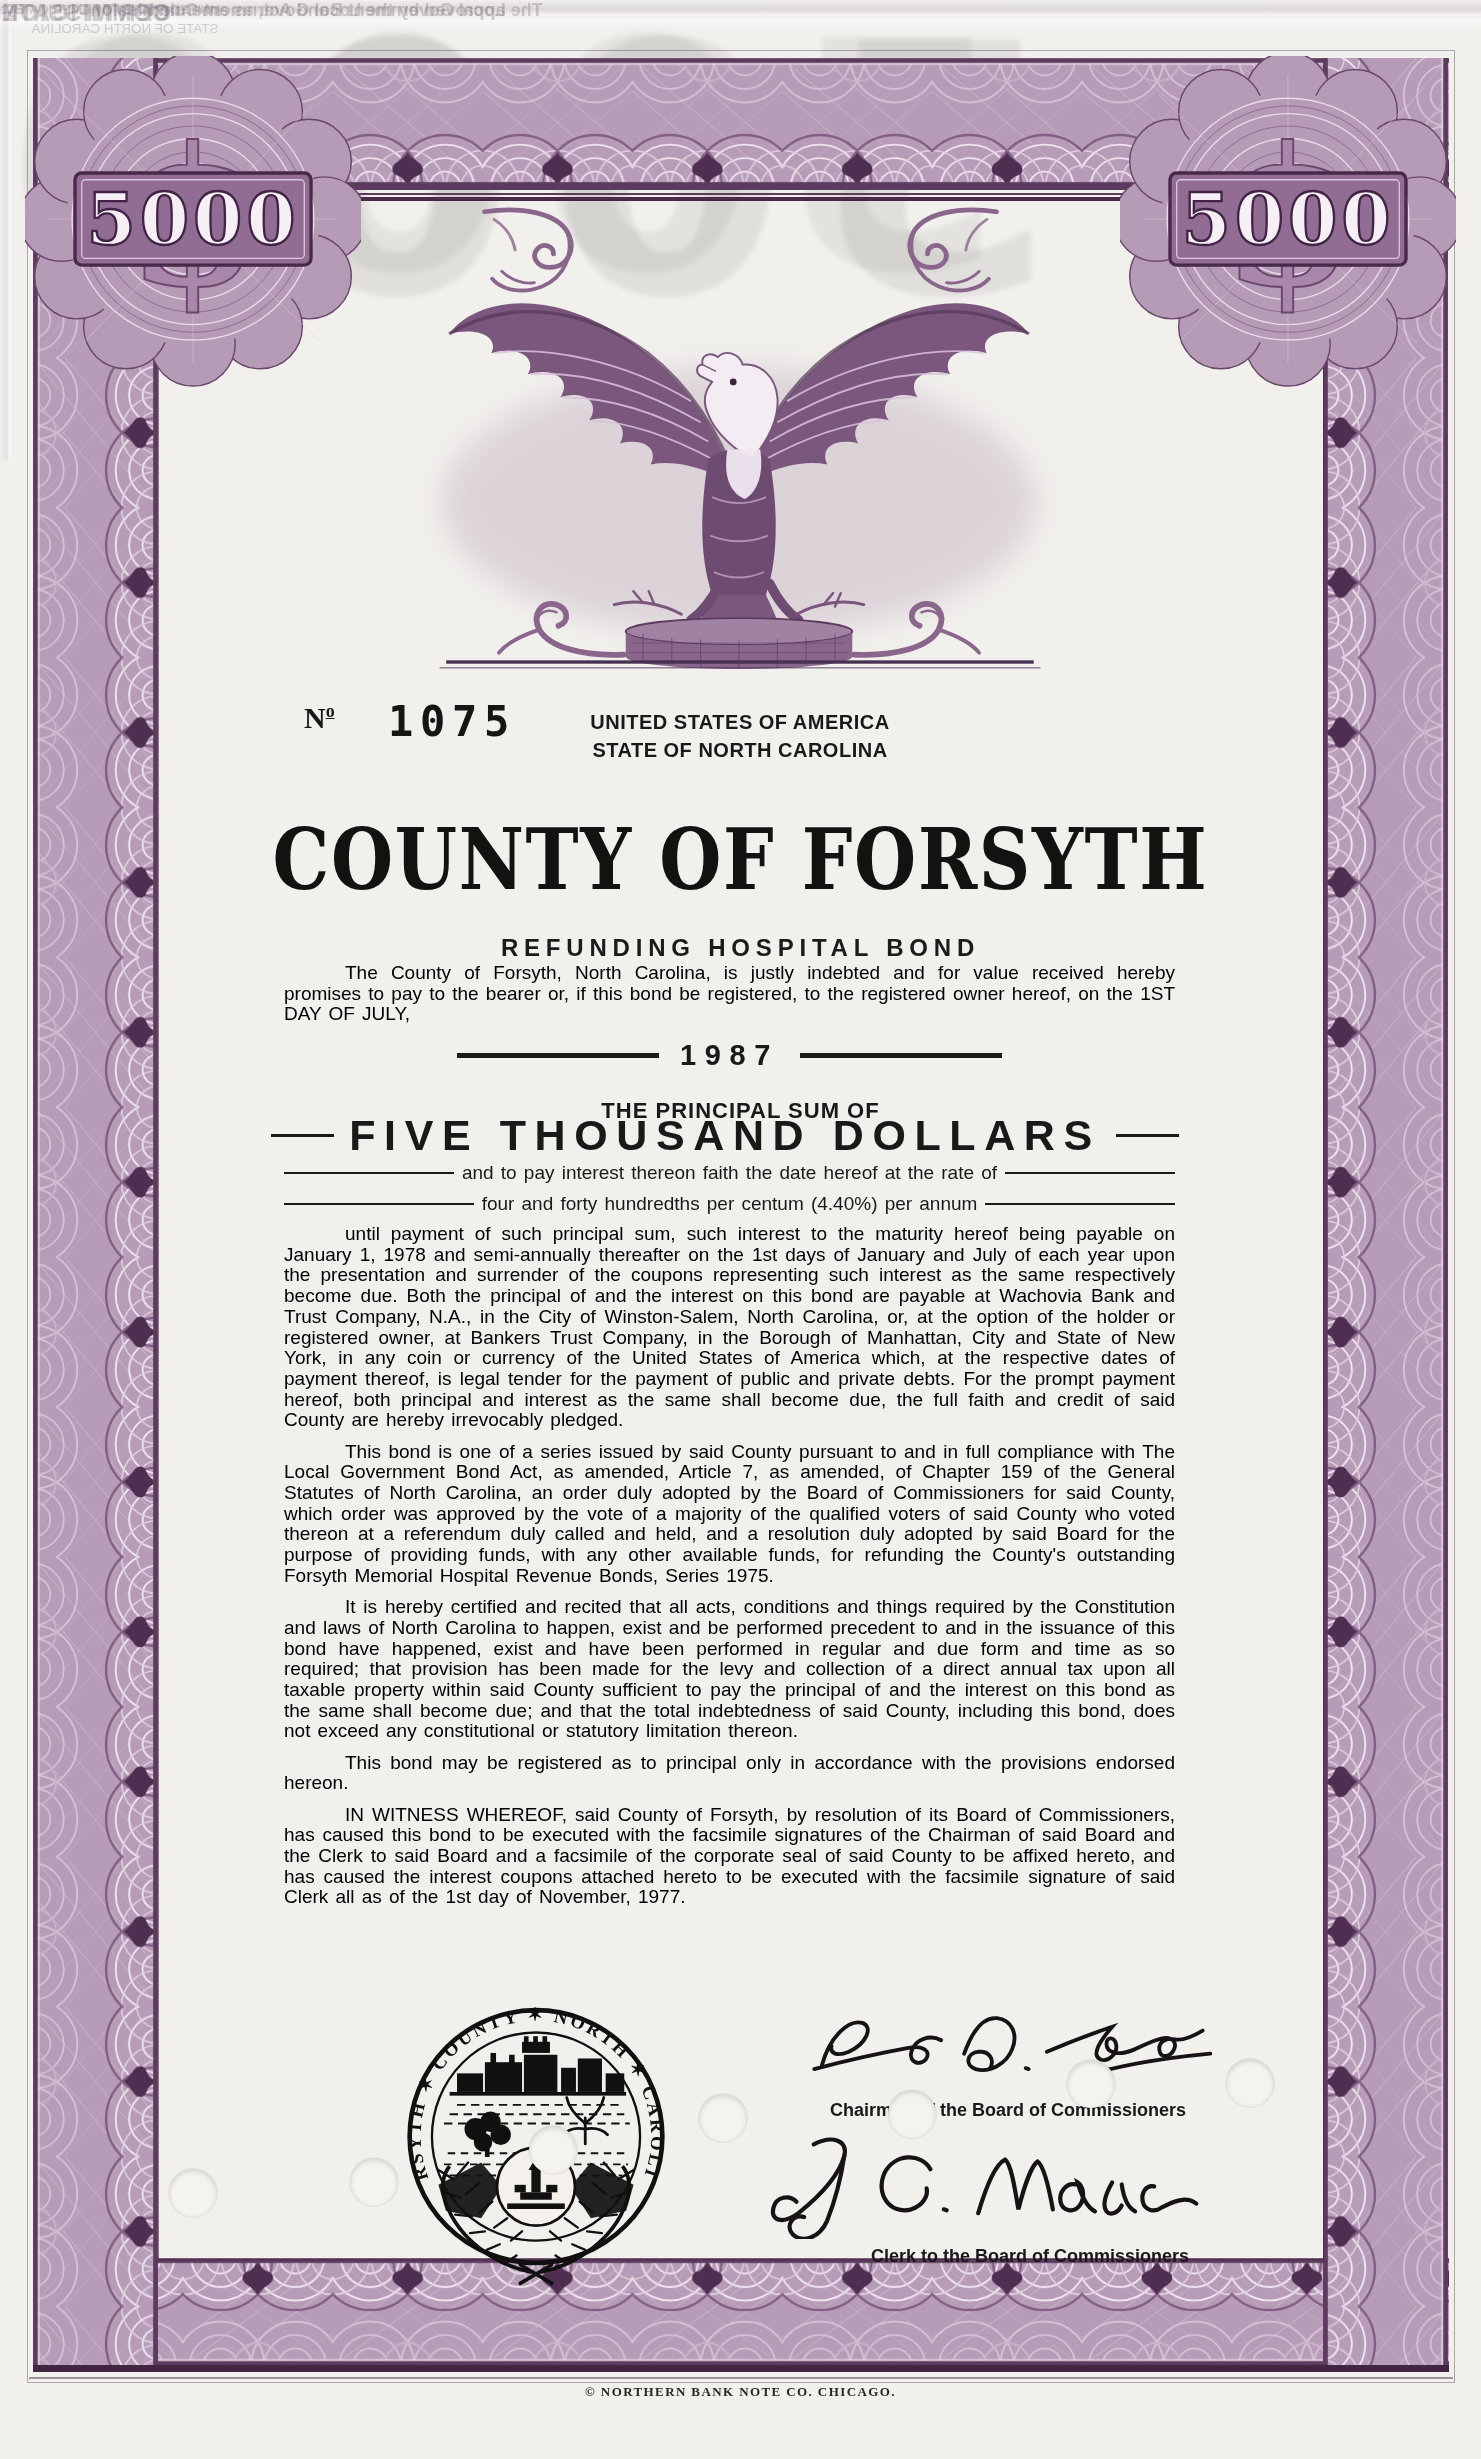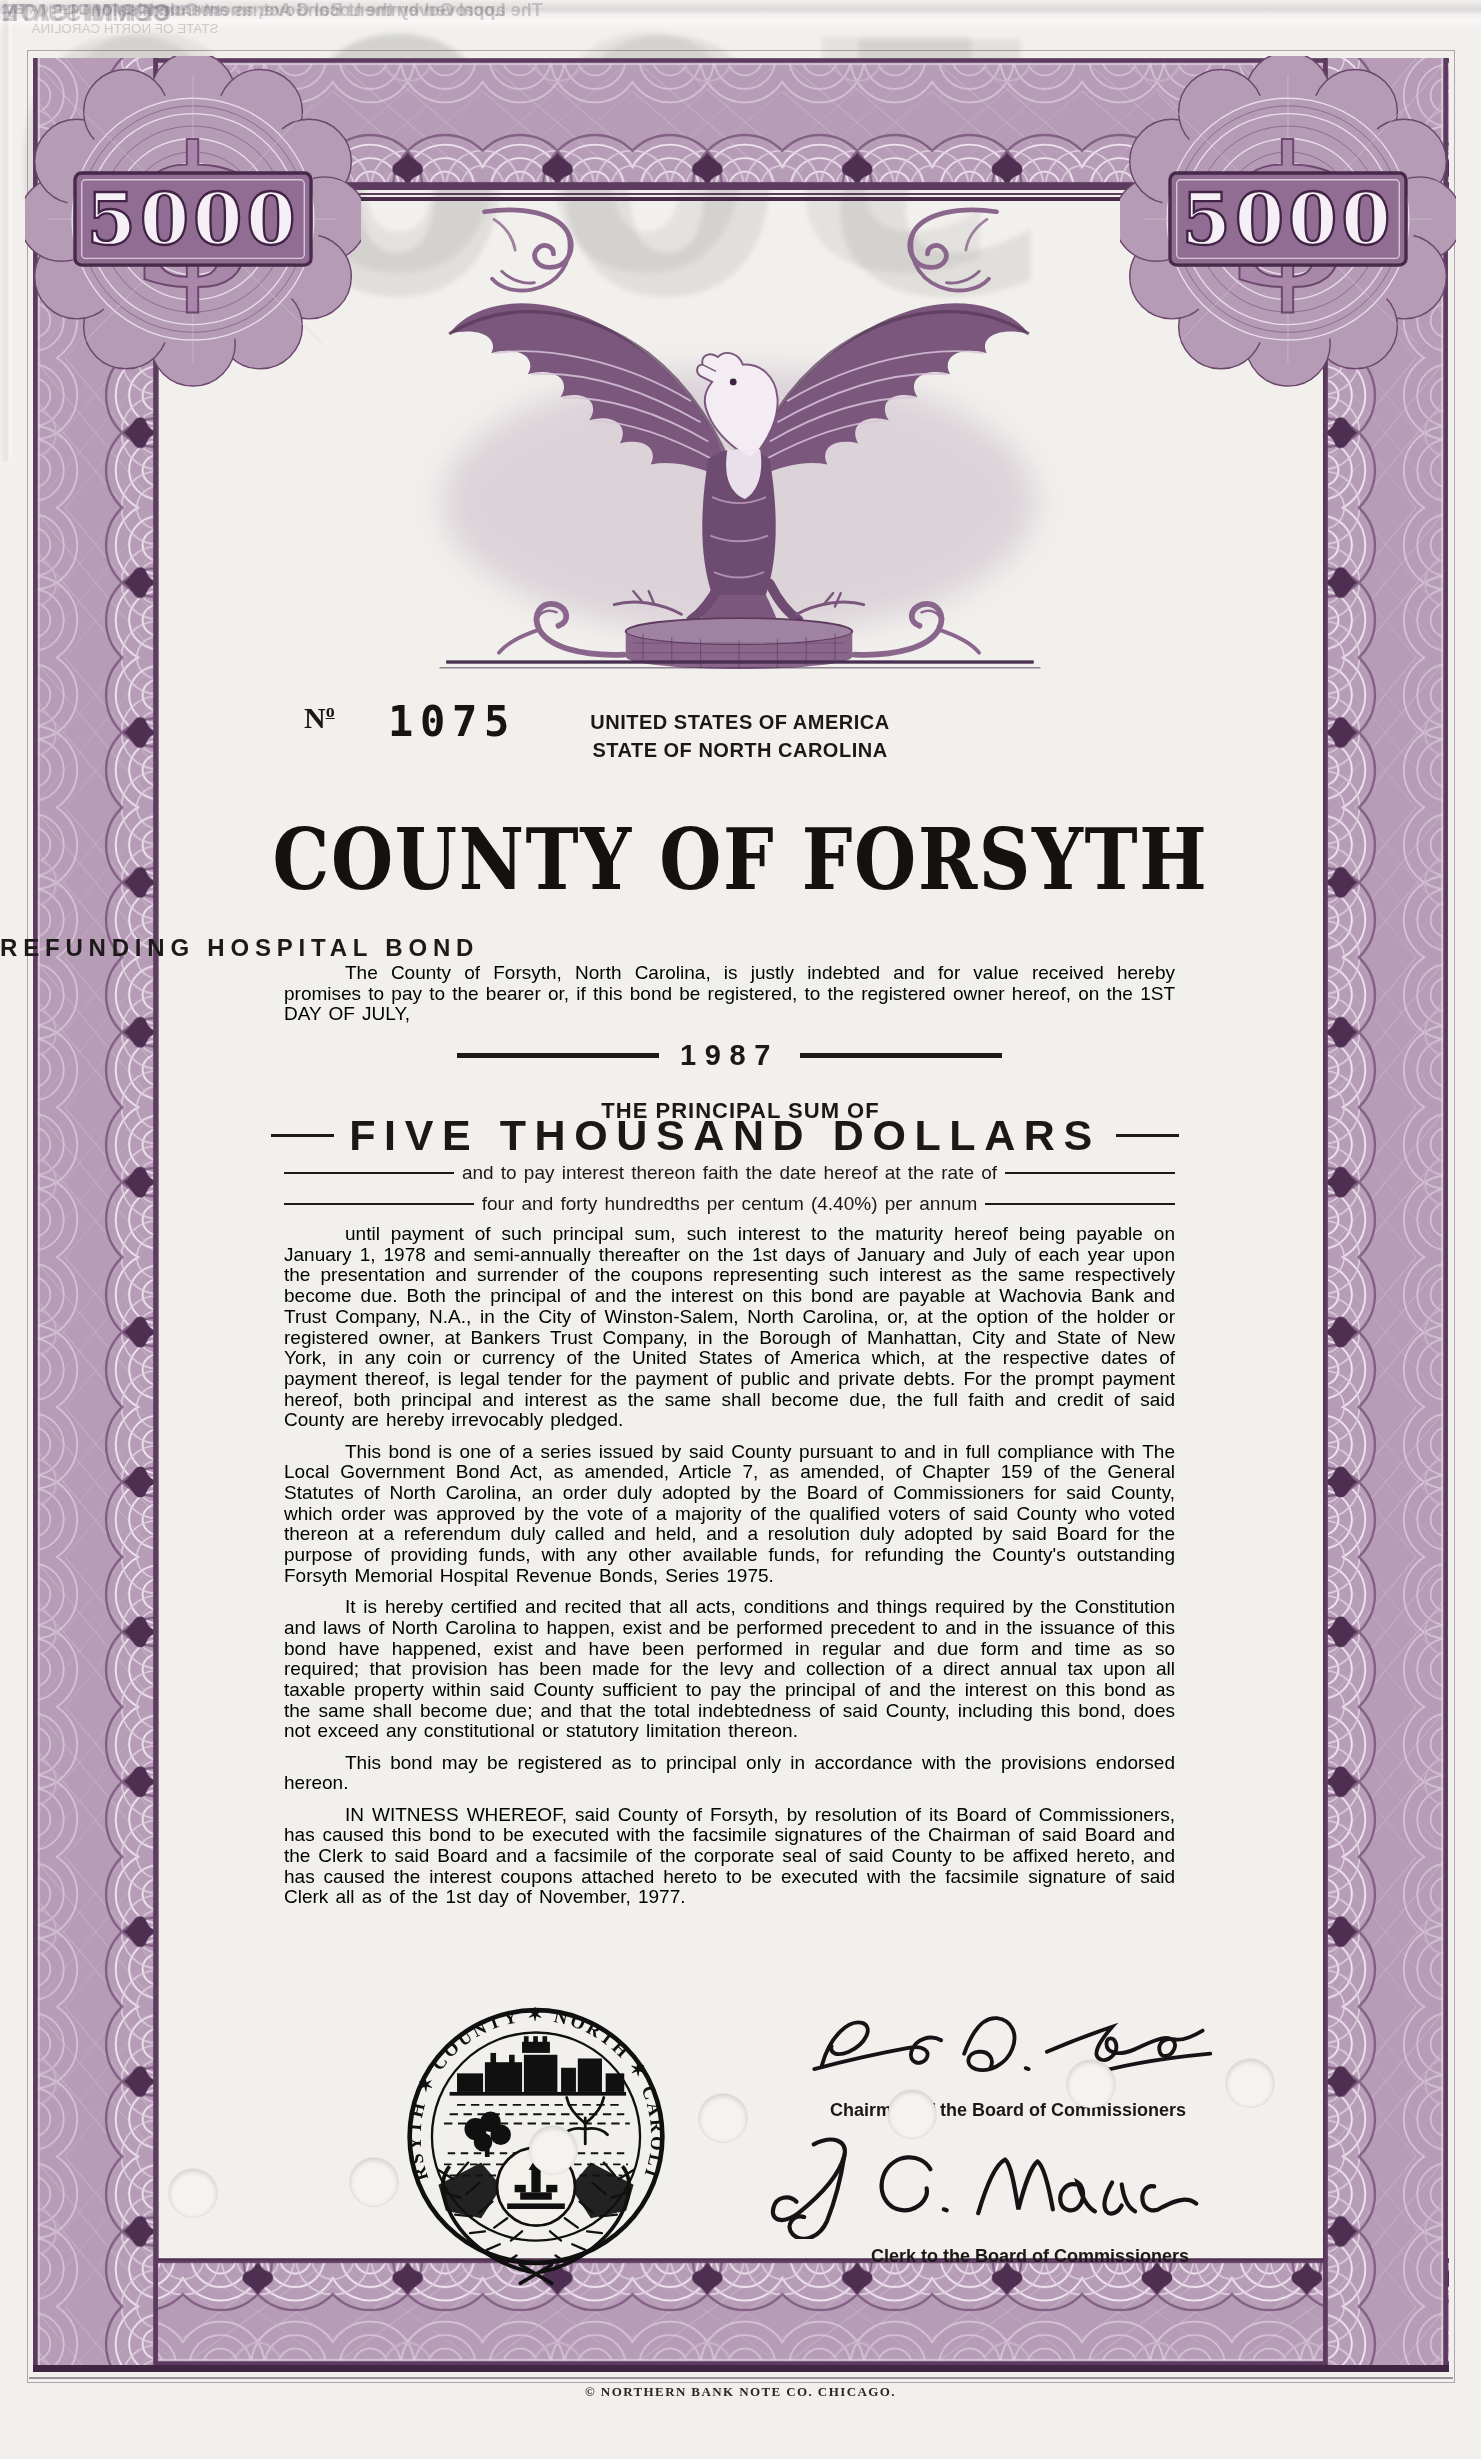--- a/index.html
+++ b/index.html
@@ -33,21 +33,21 @@
              transform:scaleX(-1);filter:blur(2.9px);line-height:1;}
   #st-big1{left:280;top:1238;width:1018px;font-size:317px;letter-spacing:27px;color:rgba(58,50,60,.075);}
   #st-big2{left:260;top:1528;width:1057px;font-size:346px;letter-spacing:29px;color:rgba(58,50,60,.09);}
   
   #serial-n{left:304px;top:701px;font-size:30px;font-weight:bold;font-family:"Liberation Serif",serif;}
   #serial-n .ord{font-size:60%;vertical-align:super;text-decoration:underline;}
   #serial-number{left:388px;top:697px;font-size:42px;font-weight:bold;font-family:"DejaVu Sans Mono",monospace;letter-spacing:6.7px;color:#171414;}
   #us-block{left:452px;top:708px;width:576px;text-align:center;font-size:20px;font-weight:bold;line-height:28px;letter-spacing:0.5px;}
   #doc-title{left:0;top:809px;width:1481px;text-align:center;font-family:"DejaVu Serif",serif;font-weight:bold;
              font-size:85px;letter-spacing:1.9px;transform:scaleX(.84);color:#141111;}
-  #doc-subtitle{left:0;top:934px;width:1481px;text-align:left;font-size:24px;font-weight:600;letter-spacing:5.8px;color:#1d1a1a;}
+  #doc-subtitle{left:0;top:934px;width:1481px;text-align:center;font-size:24px;font-weight:600;letter-spacing:5.8px;color:#1d1a1a;}
   .bodytext{font-size:19px;line-height:20.7px;text-align:justify;word-spacing:1.9px;color:#000000;}
   #intro{left:284px;top:963px;width:891px;text-indent:61px;}
   .ruleline{display:flex;align-items:center;}
   .ruleline .rule{flex:1;background:#1d1a1a;}
   #year-row{left:457px;top:1039px;width:545px;}
   #year-row .rule{height:4.8px;}
   #year-row .txt{padding:0 21px;font-size:29px;font-weight:bold;letter-spacing:8.6px;}
   #principal-label{left:0;top:1082px;width:1481px;text-align:center;font-size:22px;font-weight:bold;letter-spacing:1px;margin-top:16px;}
   #amount-row{left:271px;top:1111px;width:908px;}
   #amount-row .rule{height:2.9px;}

